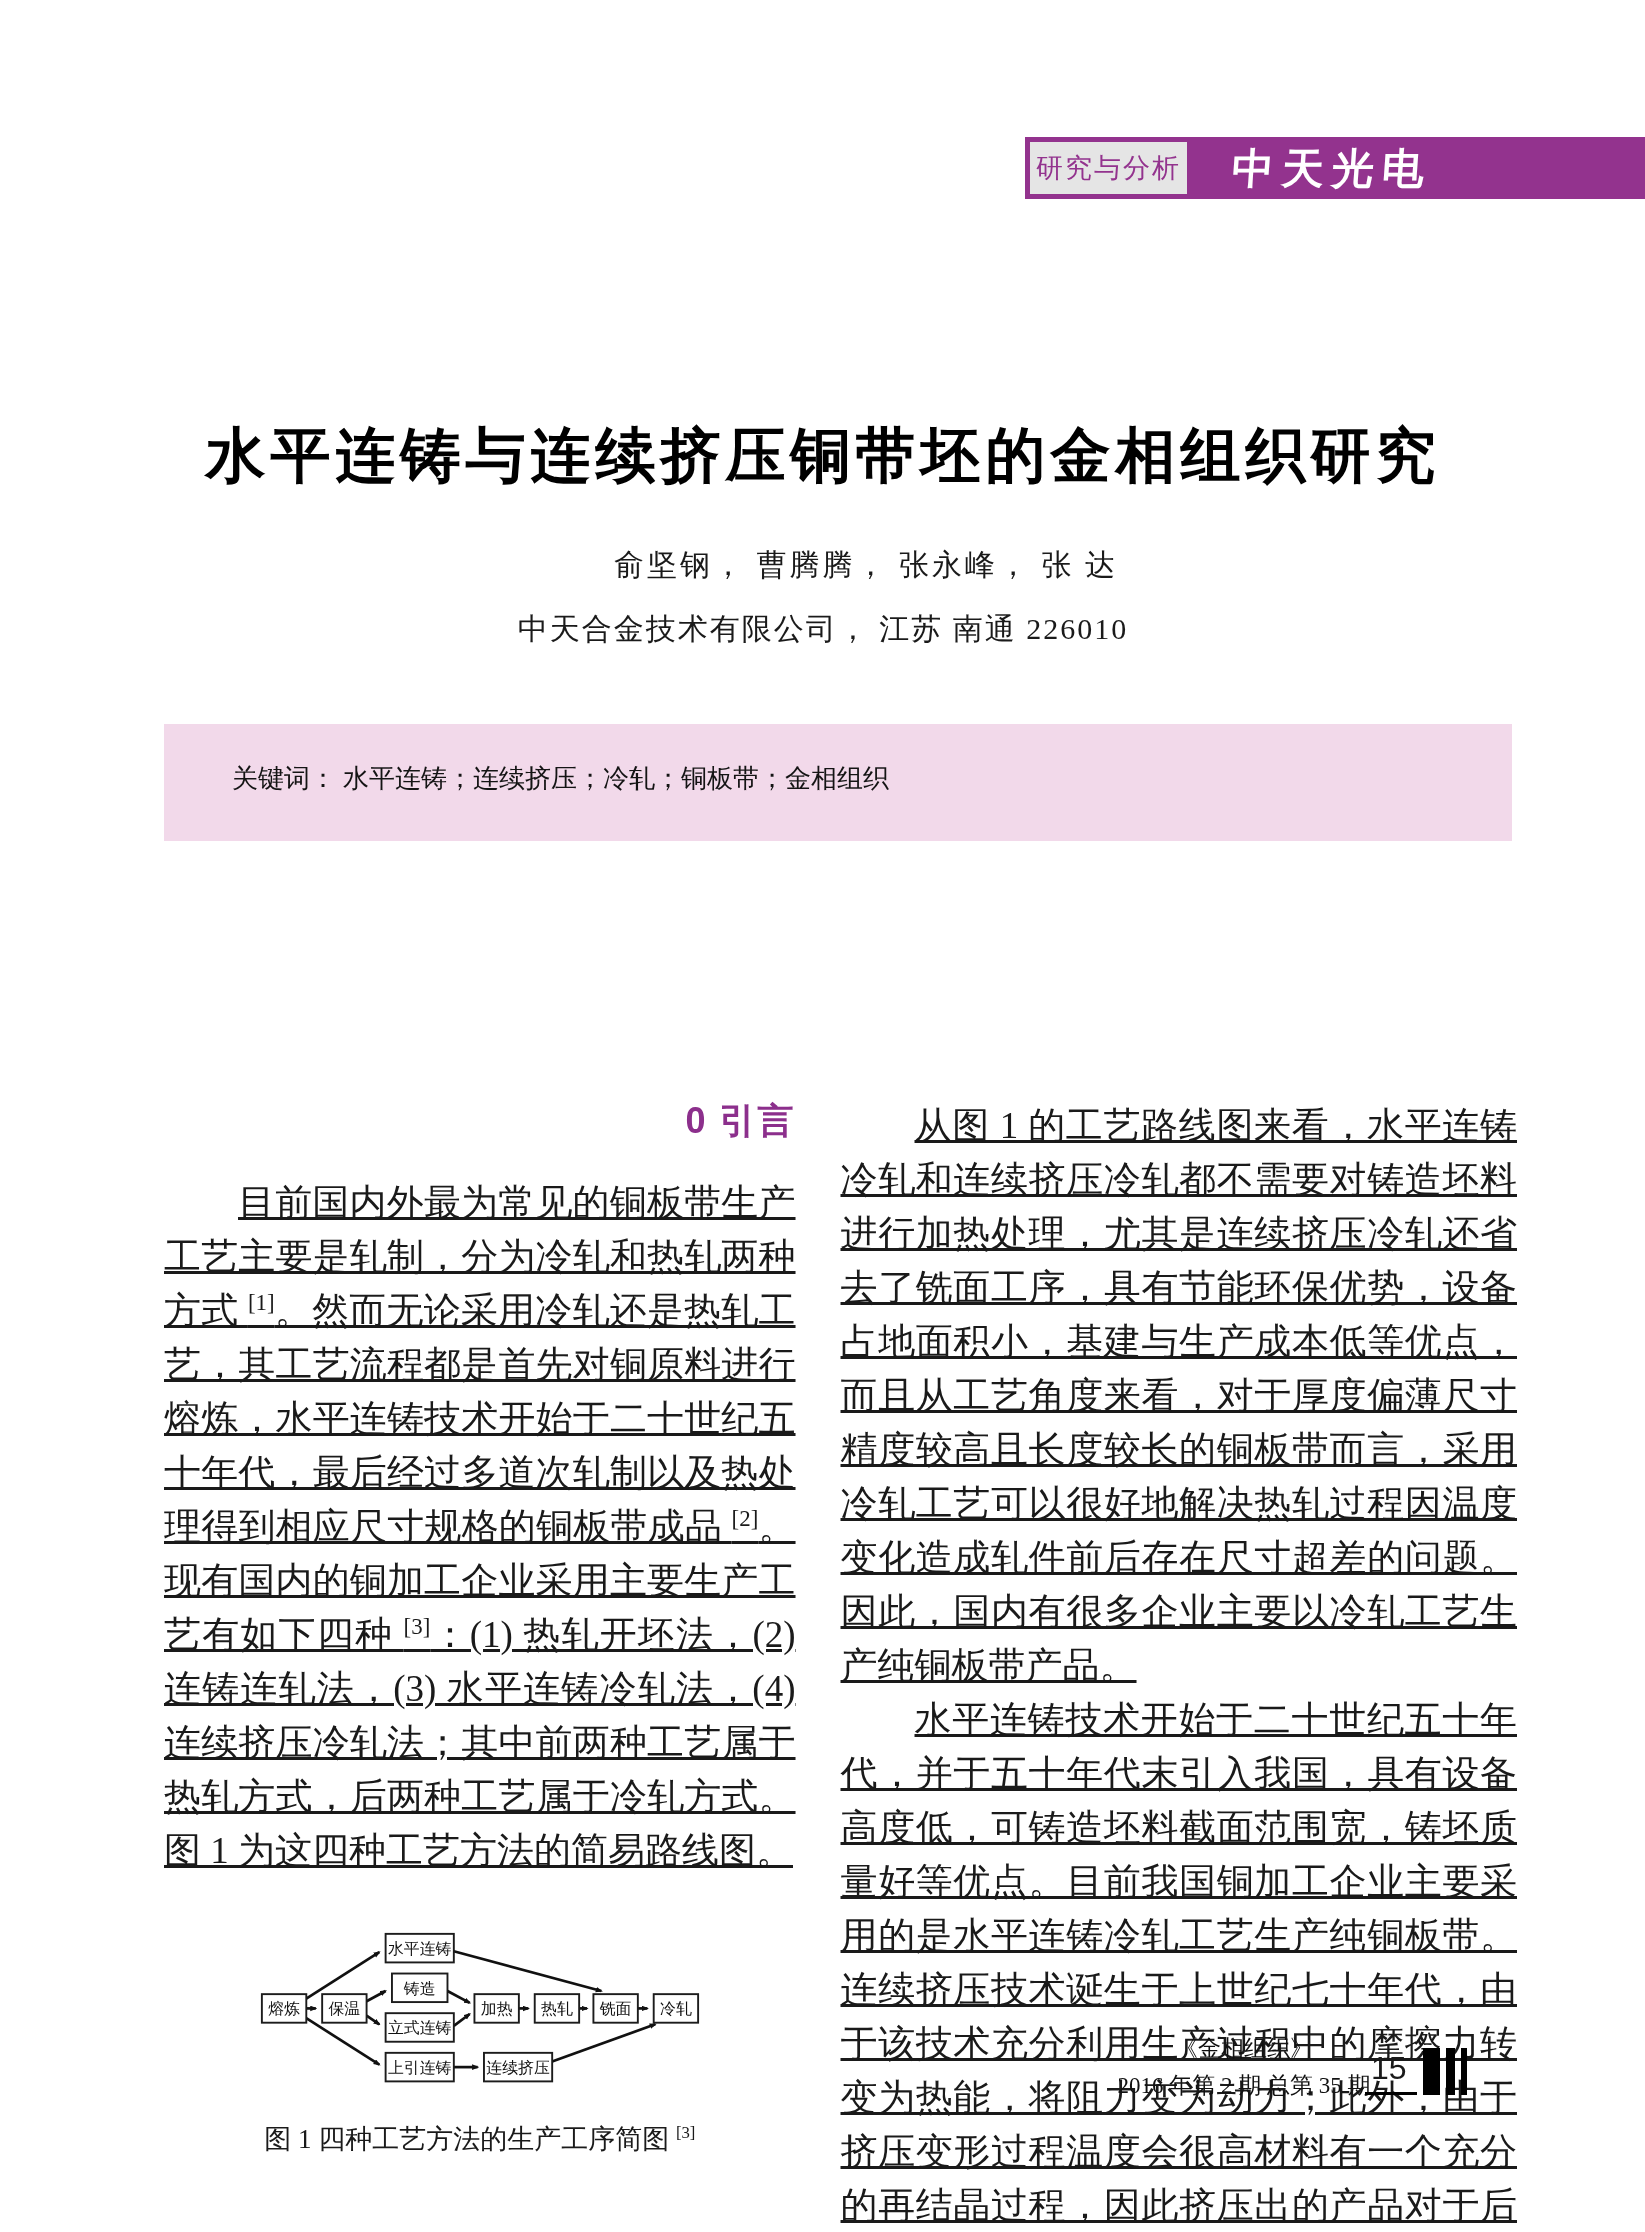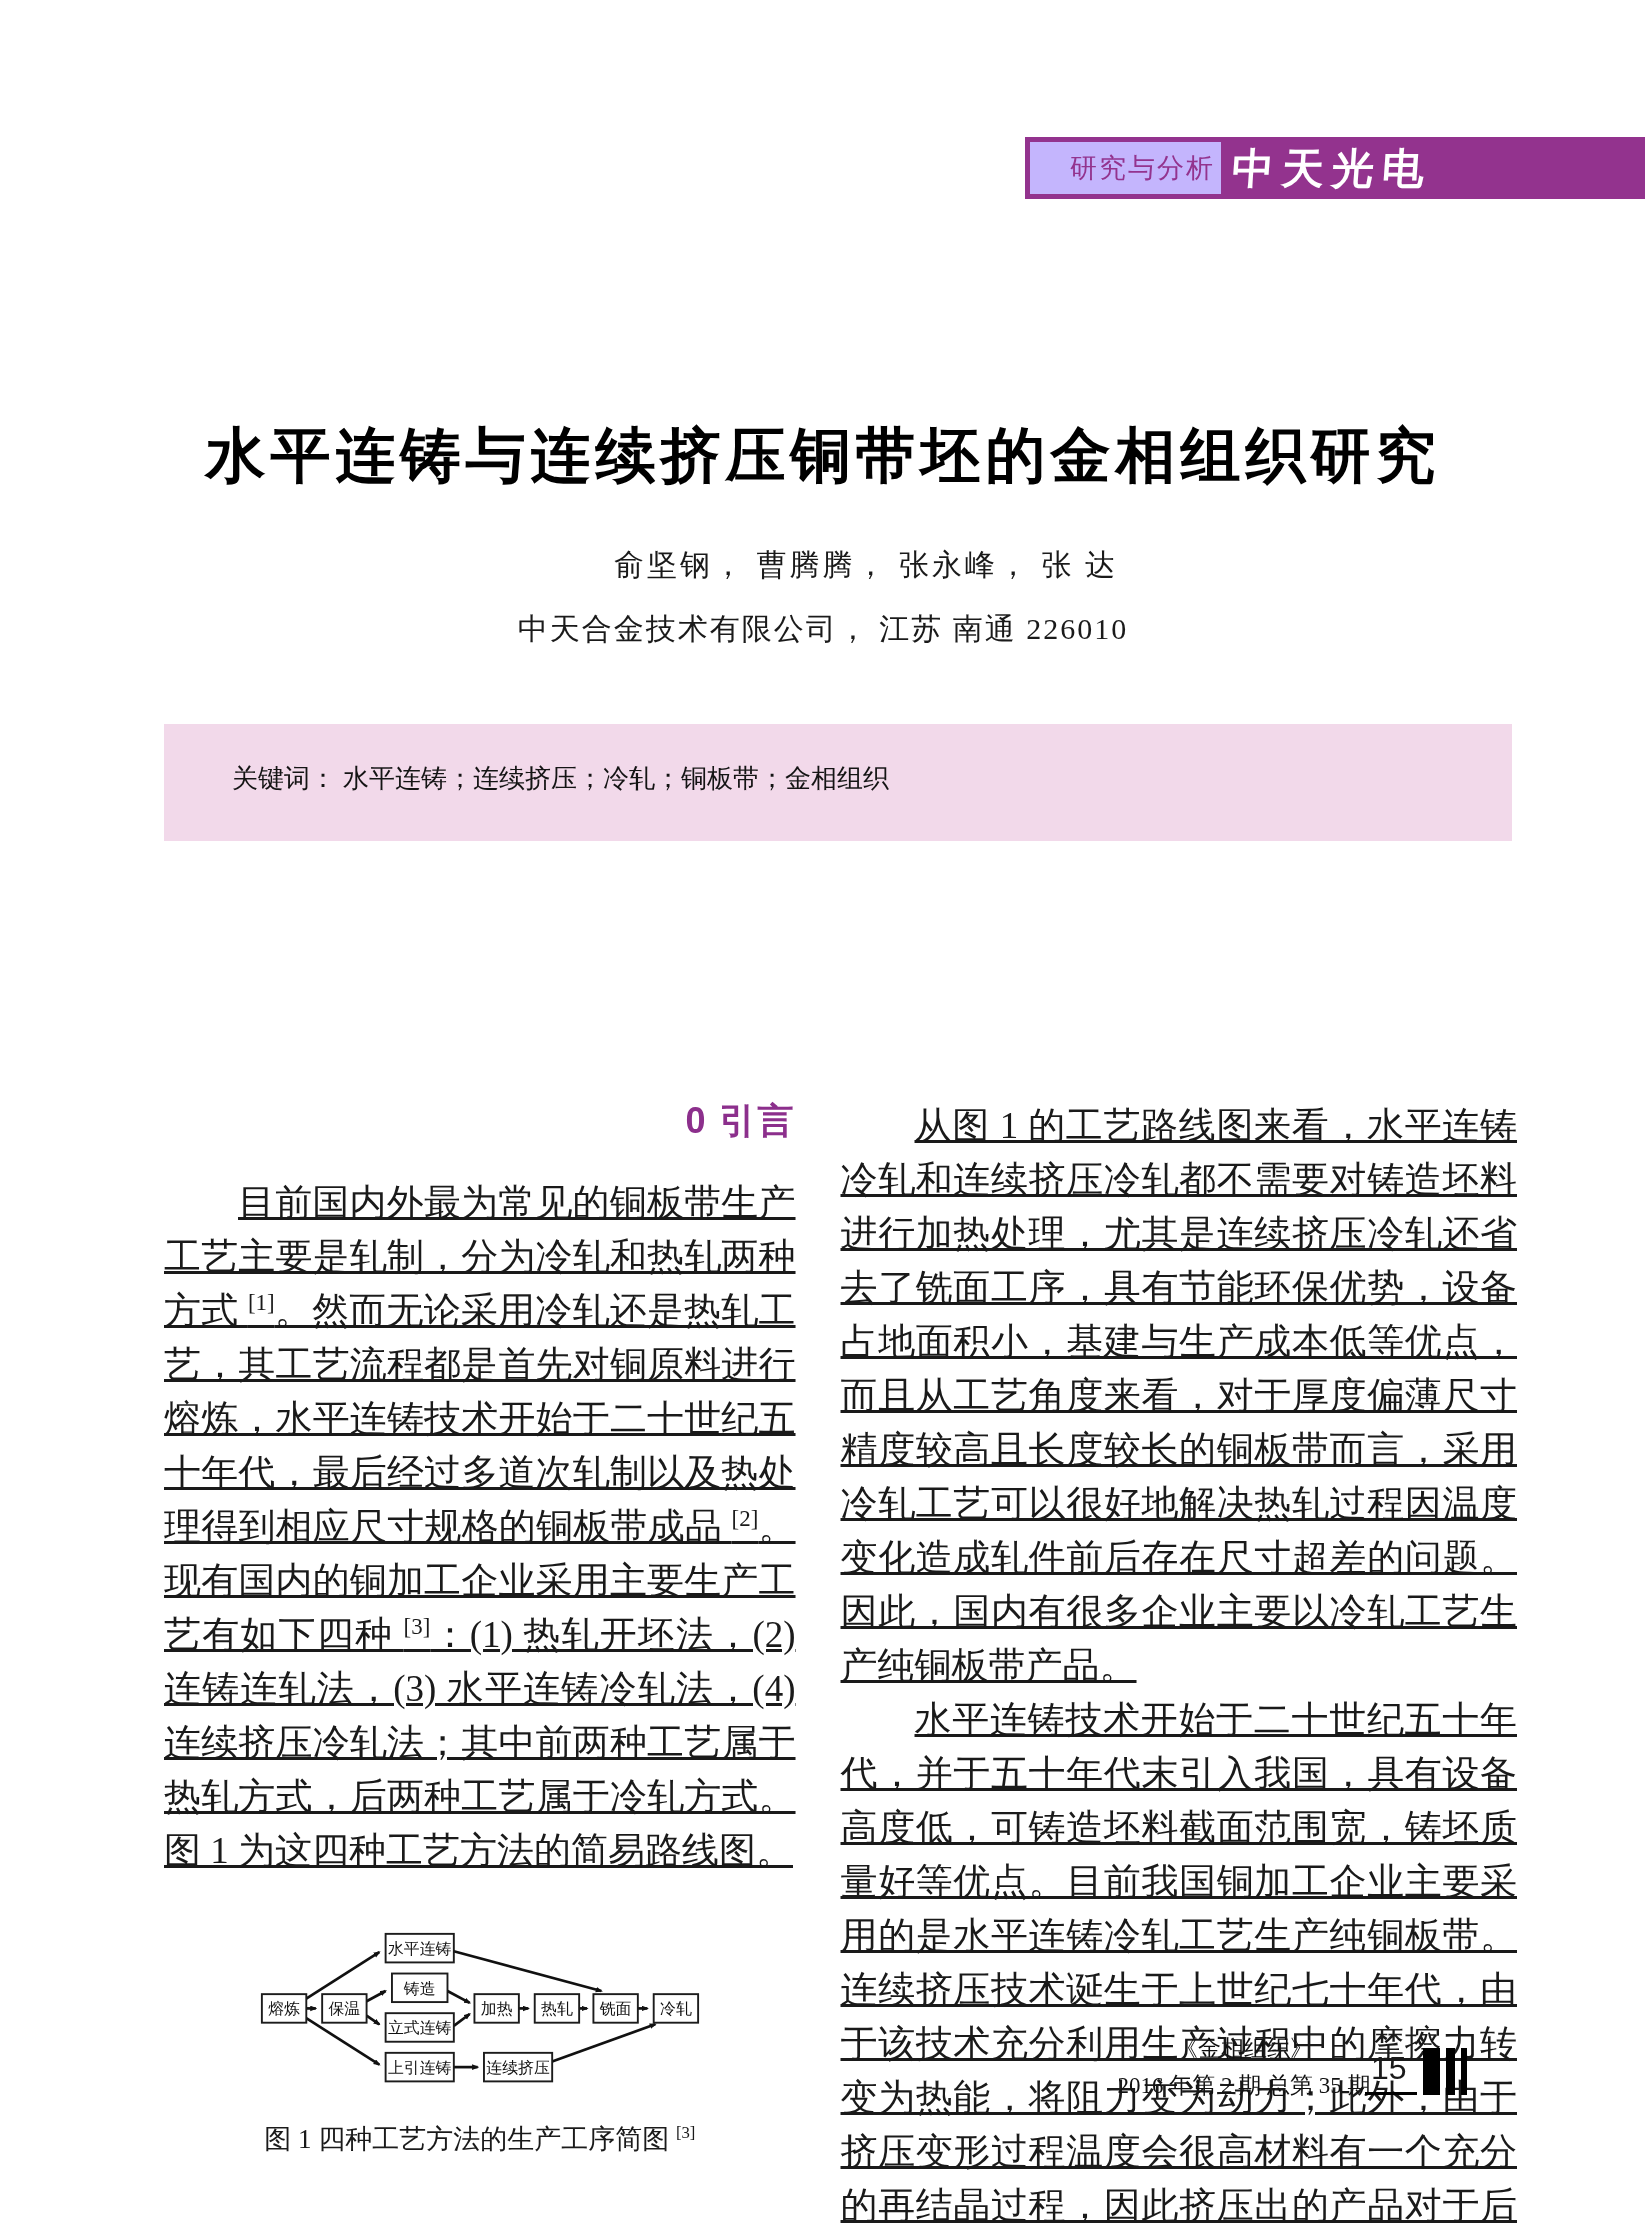--- a/index.html
+++ b/index.html
@@ -8,21 +8,21 @@
     font-family:"Liberation Serif","DejaVu Serif",serif; color:#1a1a1a;
     overflow:hidden;
   }
   
   .header-band {
     position:absolute; top:137px; left:1025px; width:621px; height:62px;
     background:#93338E;
   }
   .category-badge {
     position:absolute; top:5px; left:5px; width:157px; height:52px;
-    background:#c4b5fd; display:flex; align-items:center; justify-content:center;padding-left:34px;
+    background:#e5e5e5; display:flex; align-items:center; justify-content:center;
   }
   .category-badge span {
     font-family:"Liberation Sans","DejaVu Sans",sans-serif;
     font-size:27px; color:#93338E; letter-spacing:2px;
   }
   .brand-logo {
     position:absolute; left:207px; top:4px; color:#ffffff;
     font-family:"DejaVu Serif",serif; font-weight:bold; font-size:42px;
     letter-spacing:8px; transform:skewX(-4deg);
   }

